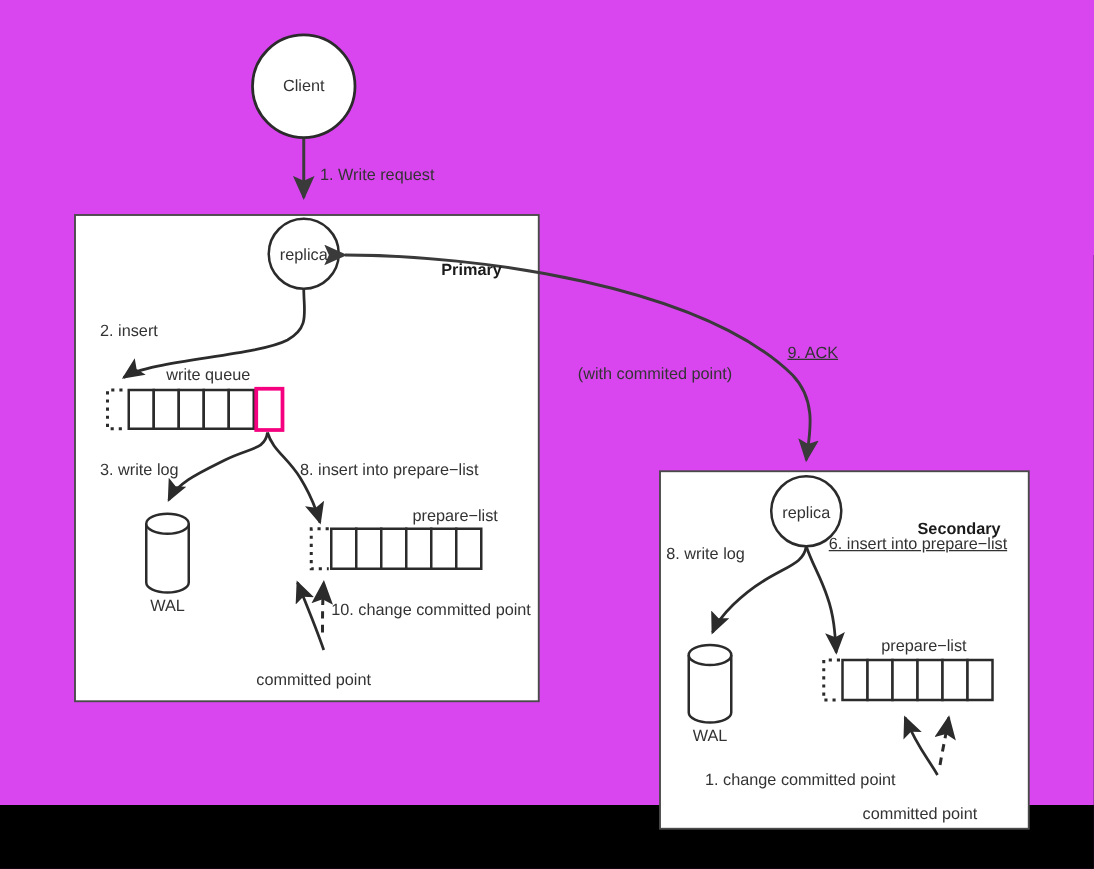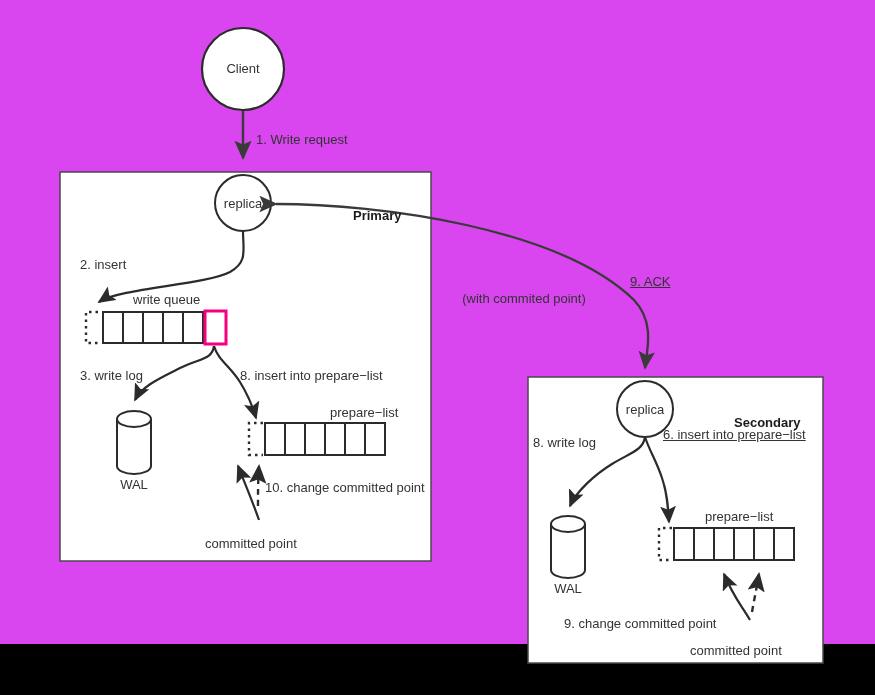--- a/index.html
+++ b/index.html
@@ -140,17 +140,17 @@
   <div class="lbl t13 lbl-dark center" style="left:615px;top:402px;width:60px;">replica</div>
 
   <div class="lbl t13 lbl-dark" style="left:533px;top:435px;">8. write log</div>
 
   <div class="lbl t13 lbl-dark" style="left:663px;top:427px;text-decoration:underline;">6. insert into prepare−list</div>
 
   <div class="lbl t13 lbl-dark" style="left:705px;top:509px;">prepare−list</div>
 
   <div class="lbl t13 lbl-dark center" style="left:538px;top:581px;width:60px;">WAL</div>
 
-  <div class="lbl t13 lbl-dark" style="left:564px;top:616px;">9. change committed point</div>
+  <div class="lbl t13 lbl-dark" style="left:564px;top:616px;">1. change committed point</div>
 
   <div class="lbl t13 lbl-dark" style="left:690px;top:643px;">committed point</div>
 
 </div>
 
 </body></html>

